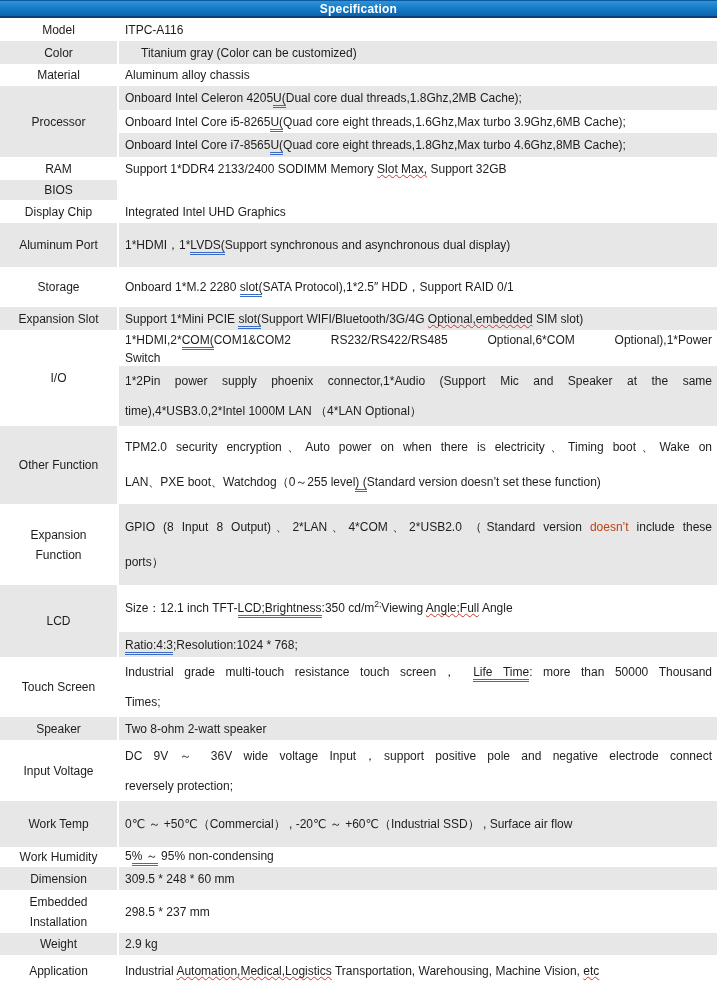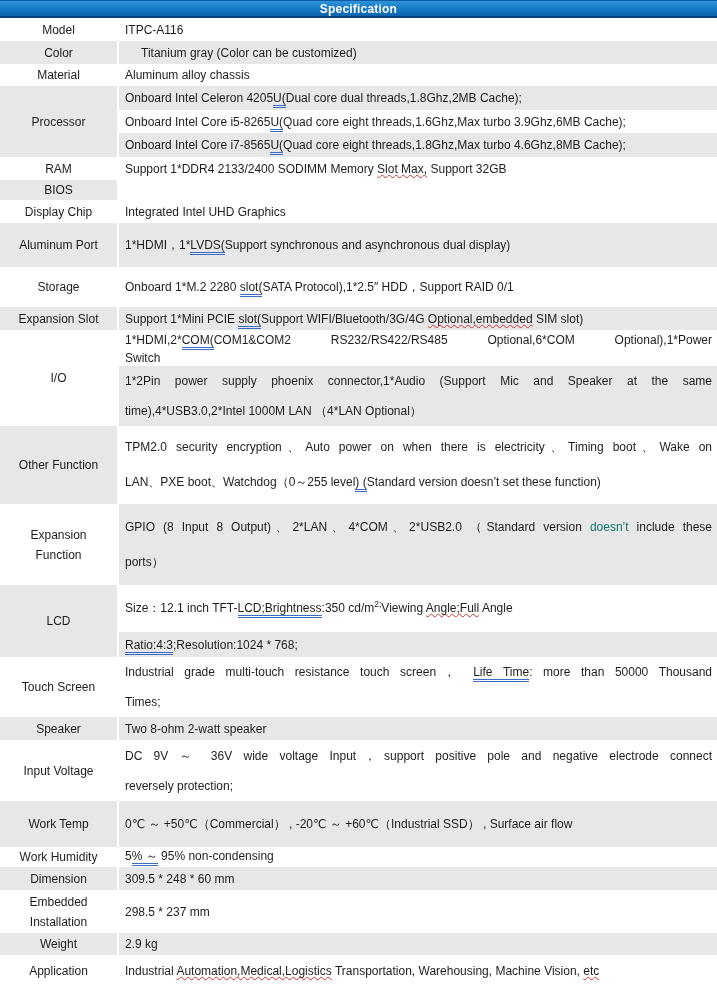--- a/index.html
+++ b/index.html
@@ -27,21 +27,21 @@
   .cellblock{
     display:flex;flex-direction:column;justify-content:center;
     padding:0 5px 0 6px;box-sizing:border-box;
   }
   .bg-g{background:#e7e7e7;}
   .bg-w{background:#ffffff;}
   .line{min-height:0;}
   .line.stretch{text-align:justify;text-align-last:justify;}
   span.bu{border-bottom:3px double #3b6cc5;}
   span.rs{text-decoration:underline wavy #cb362c 1px;text-decoration-skip-ink:none;}
-  span.bl{color:#0f766e;}
+  span.bl{color:#c2410c;}
   span.sup{vertical-align:super;font-size:8.5px;line-height:0;}
 </style>
 </head>
 <body>
 
 <div class="sheet">
   <div class="header">
     <span>Specification</span>
   </div>
   <div id="table-body">

